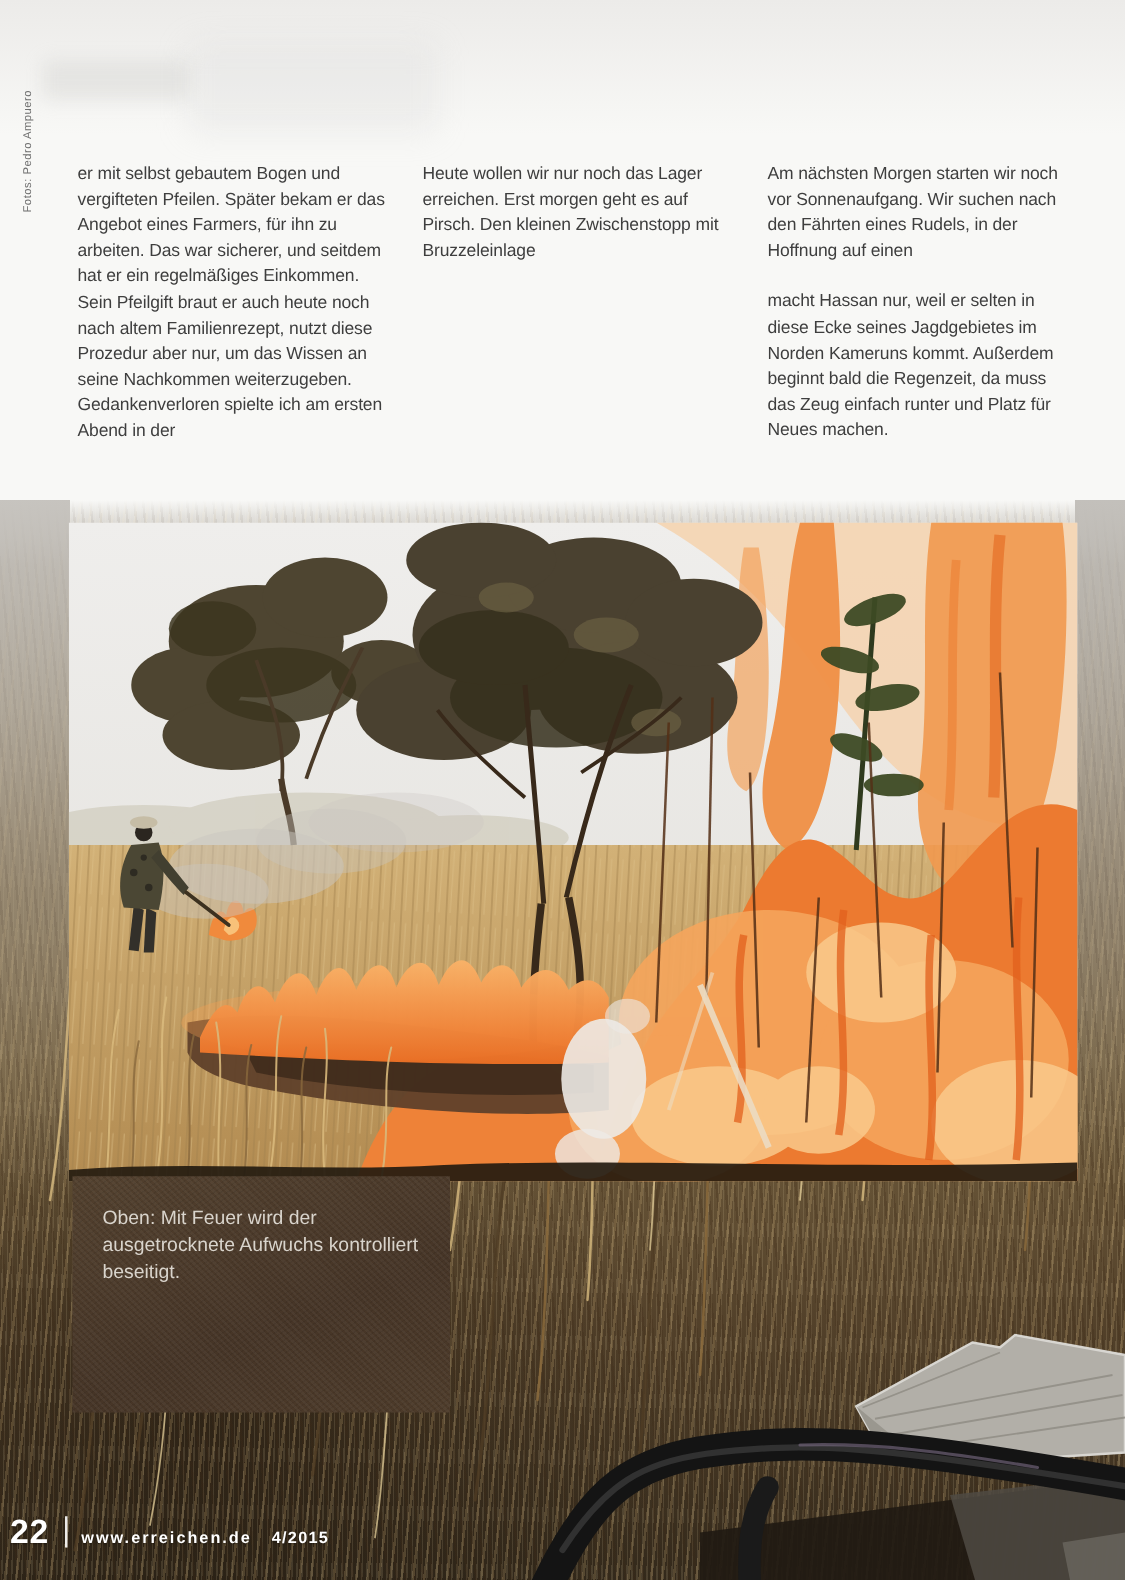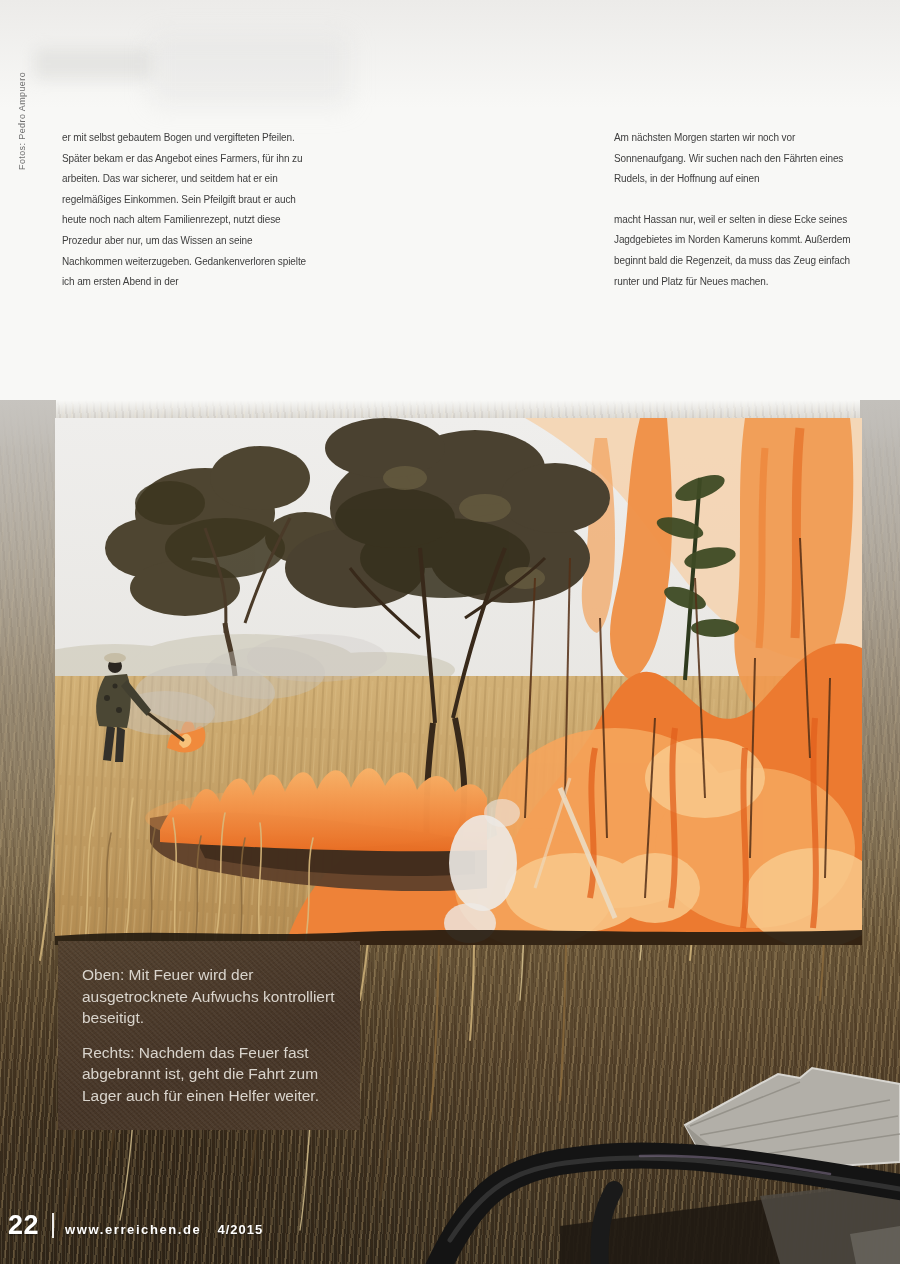--- a/index.html
+++ b/index.html
@@ -16,21 +16,21 @@
 
   
   .photo-credit{position:absolute;left:17px;top:40px;height:130px;z-index:2;
     writing-mode:vertical-rl;transform:rotate(180deg);
     font-size:9px;letter-spacing:.4px;color:#6e6e6e;white-space:nowrap;}
 
   
   .columns{position:absolute;left:62px;top:128px;width:800px;z-index:2;
     display:flex;gap:29px;}
   .col{width:247px;}
-  .col p{margin:0 0 20px 0;font-size:10px;line-height:20.6px;color:#3e3e3e;
+  .col p{margin:0 0 20px 0;font-size:14px;line-height:20.6px;color:#3e3e3e;
     letter-spacing:-0.1px;}
 
   
   .bg-photo{position:absolute;left:0;top:400px;width:900px;height:864px;z-index:1;
     background:
       repeating-linear-gradient(97deg,rgba(226,196,138,.20) 0 2px,transparent 2px 9px),
       repeating-linear-gradient(84deg,rgba(62,42,22,.25) 0 2px,transparent 2px 7px),
       repeating-linear-gradient(91deg,rgba(240,222,178,.13) 0 1px,transparent 1px 4px),
       radial-gradient(60% 45% at 18% 85%,rgba(18,12,6,.45),transparent 70%),
       linear-gradient(180deg,#b7b3ac 0%,#a29580 14%,#8d7a5c 30%,#74603f 52%,#53412a 76%,#33291b 100%);}
@@ -72,20 +72,21 @@
   <div class="ghost-a"></div>
   <div class="ghost-b"></div>
 
   <div class="photo-credit">Fotos: Pedro Ampuero</div>
 
   <div class="columns">
     <div class="col">
       <p>er mit selbst gebautem Bogen und vergifteten Pfeilen. Später bekam er das Angebot eines Farmers, für ihn zu arbeiten. Das war sicherer, und seitdem hat er ein regelmäßiges Einkommen. Sein Pfeilgift braut er auch heute noch nach altem Familienrezept, nutzt diese Prozedur aber nur, um das Wissen an seine Nachkommen weiterzugeben. Gedankenverloren spielte ich am ersten Abend in der</p>
     </div>
     <div class="col">
+      <p>Heute wollen wir nur noch das Lager erreichen. Erst morgen geht es auf Pirsch. Den kleinen Zwischenstopp mit Bruzzeleinlage</p>
     </div>
     <div class="col">
       <p>Am nächsten Morgen starten wir noch vor Sonnenaufgang. Wir suchen nach den Fährten eines Rudels, in der Hoffnung auf einen</p>
       <p>macht Hassan nur, weil er selten in diese Ecke seines Jagdgebietes im Norden Kameruns kommt. Außerdem beginnt bald die Regenzeit, da muss das Zeug einfach runter und Platz für Neues machen.</p>
     </div>
   </div>
 
   <div class="bg-photo">
     <div class="haze-left"></div>
     <div class="haze-right"></div>
@@ -325,21 +326,20 @@
             <path d="M185,527 C190,480 182,452 190,420"></path>
         </g>
       </g>
 
       <path d="M0,518 C100,510 200,520 300,514 C450,508 600,518 807,512 L807,527 L0,527 Z" fill="#241b10" opacity=".92"></path>
     </svg>
   </div>
 
   <div class="caption-box">
     <p>Oben: Mit Feuer wird der ausgetrocknete Aufwuchs kontrolliert beseitigt.</p>
-    <p>Rechts: Nachdem das Feuer fast abgebrannt ist, geht die Fahrt zum Lager auch für einen Helfer weiter.</p>
   </div>
 
   <div class="footer">
     <span class="pagenum">22</span>
     <span class="sep"></span>
     <span class="site">www.erreichen.de</span>
     <span class="issue">4/2015</span>
   </div>
 
 </div>

